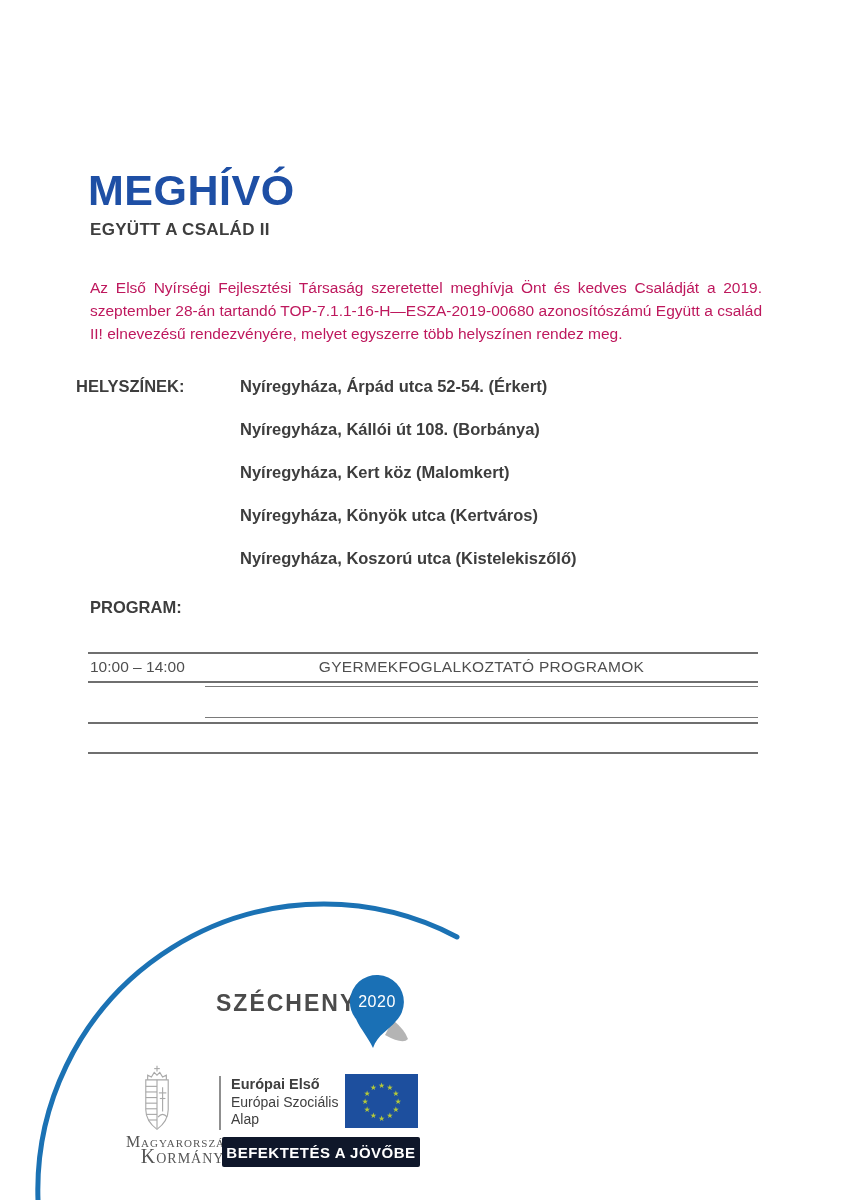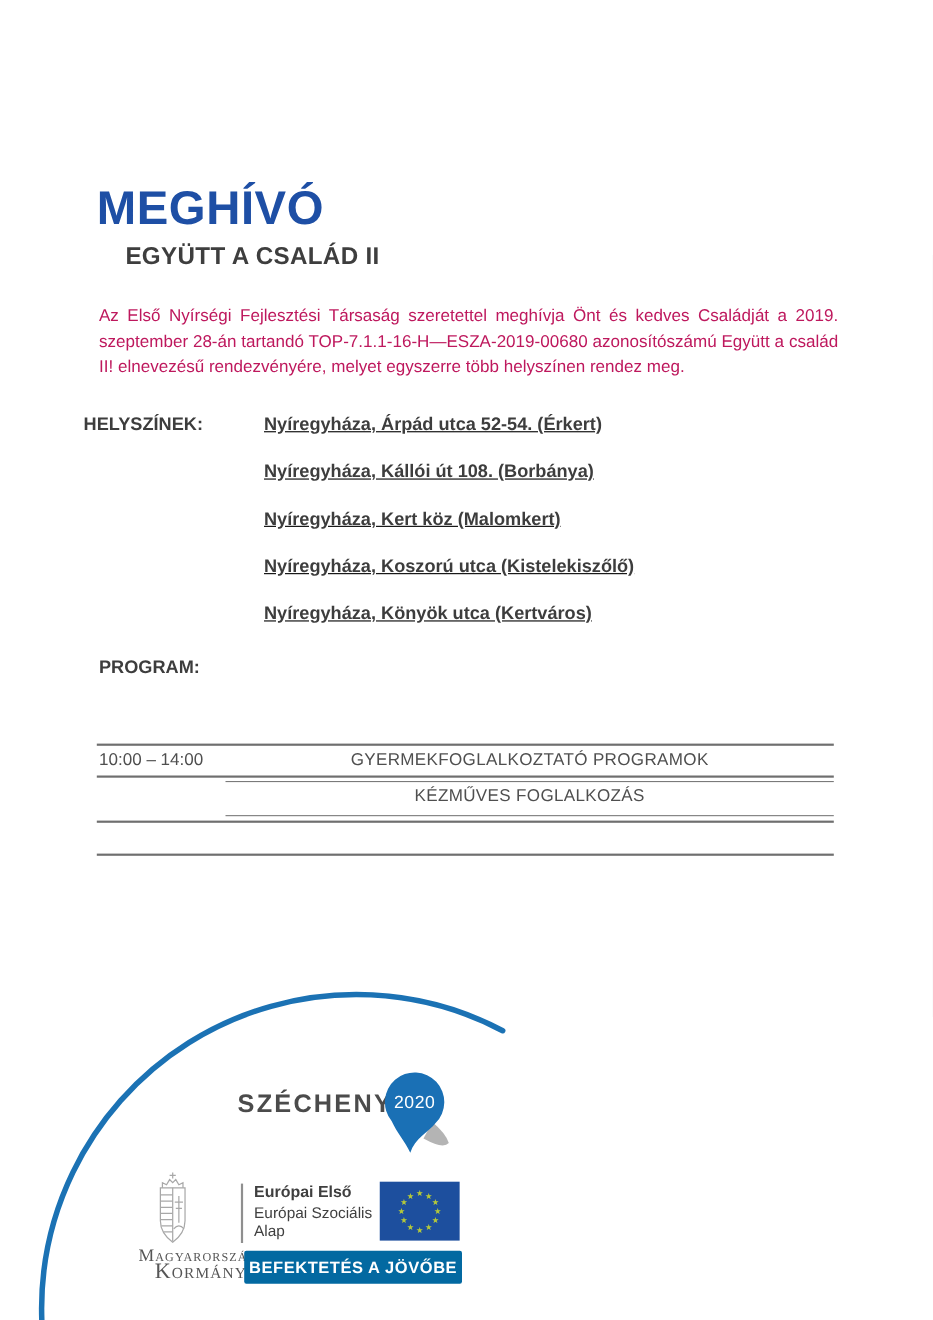--- a/index.html
+++ b/index.html
@@ -15,51 +15,51 @@
   .abs{position:absolute;}
 
   
   .title{
     left:88px;top:166px;
     font-size:43px;font-weight:bold;
     color:#1e4fa5;letter-spacing:0.5px;
   }
   .subtitle{
     left:90px;top:220px;
-    font-size:22px;font-weight:bold;
-    color:#3e3e3e;letter-spacing:0.3px;margin-left:24px;
+    font-size:17px;font-weight:bold;
+    color:#3e3e3e;letter-spacing:0.3px;
   }
 
   
   .intro{
     left:90px;top:276px;width:672px;
     font-size:15.5px;line-height:23px;
     color:#be185d;text-align:justify;
   }
 
   
   .loc-label{
     left:76px;top:377px;
     font-size:16.5px;font-weight:bold;color:#3d3d3d;
   }
   .loc-list{
     left:240px;top:377px;
-    display:flex;flex-direction:column;gap:24px;text-decoration:underline;
+    display:flex;flex-direction:column;gap:24px;
   }
   .loc-item{
     font-size:16.5px;font-weight:bold;color:#3d3d3d;white-space:nowrap;
   }
 
   
   .prog-label{
     left:90px;top:598px;
     font-size:16.5px;font-weight:bold;color:#3d3d3d;
   }
   .program-table{
-    left:88px;top:676px;width:670px;height:72px;
+    left:88px;top:652px;width:670px;height:72px;
   }
   .pline{position:absolute;left:0;right:0;height:0;border-top:2px solid #6f6f6f;}
   .pline.short{left:117px;border-top-width:1.5px;border-top-color:#7a7a7a;}
   .prow{position:absolute;left:0;right:0;height:22px;font-size:15.5px;color:#4f4f4f;}
   .prow .time{position:absolute;left:2px;top:0;}
   .prow .activity{position:absolute;left:117px;right:0;top:0;text-align:center;letter-spacing:0.3px;}
 
   
   .arc-svg{left:0;top:0;width:848px;height:1200px;pointer-events:none;}
 
@@ -82,57 +82,54 @@
   .gov-text .l1{display:block;font-size:16px;letter-spacing:1px;line-height:15px;}
   .gov-text .l2{display:block;font-size:20px;letter-spacing:1px;line-height:14px;}
   .divider{
     left:219px;top:1076px;width:2px;height:54px;background:#8f8f8f;
   }
   .eu-text{left:231px;top:1076px;color:#3f3f3f;font-size:14px;line-height:17.5px;}
   .eu-text .b{font-weight:bold;font-size:14.5px;}
   .flag-svg{left:345px;top:1074px;width:73px;height:54px;}
   .banner{
     left:222px;top:1137px;width:198px;height:30px;
-    background:#0369a1;border-radius:2px;
+    background:#0f172a;border-radius:2px;
     display:flex;align-items:center;justify-content:center;
     color:#ffffff;font-weight:bold;font-size:15px;letter-spacing:0.5px;
     white-space:nowrap;
   }
 </style>
 </head>
 <body>
 
 <div class="page">
 
   <div class="abs title">MEGHÍVÓ</div>
   <div class="abs subtitle">EGYÜTT A CSALÁD II</div>
 
   <div class="abs intro">Az Első Nyírségi Fejlesztési Társaság szeretettel meghívja Önt és kedves Családját a 2019. szeptember 28-án tartandó TOP-7.1.1-16-H—ESZA-2019-00680 azonosítószámú Együtt a család II! elnevezésű rendezvényére, melyet egyszerre több helyszínen rendez meg.</div>
 
   <div class="abs loc-label">HELYSZÍNEK:</div>
   <div class="abs loc-list">
     <div class="loc-item">Nyíregyháza, Árpád utca 52-54. (Érkert)</div>
     <div class="loc-item">Nyíregyháza, Kállói út 108. (Borbánya)</div>
     <div class="loc-item">Nyíregyháza, Kert köz (Malomkert)</div>
+    <div class="loc-item">Nyíregyháza, Könyök utca (Kertváros)</div>
     <div class="loc-item">Nyíregyháza, Koszorú utca (Kistelekiszőlő)</div>
-    <div class="loc-item">Nyíregyháza, Könyök utca (Kertváros)</div>
   </div>
 
   <div class="abs prog-label">PROGRAM:</div>
   <div class="abs program-table">
     <div class="pline" style="top:0;"></div>
     <div class="prow" style="top:6px;">
       <span class="time">10:00 – 14:00</span>
       <span class="activity">GYERMEKFOGLALKOZTATÓ PROGRAMOK</span>
     </div>
     <div class="pline" style="top:29px;"></div>
     <div class="pline short" style="top:34px;"></div>
-    <div class="prow" style="top:39px;">
-      <span class="activity">KÉZMŰVES FOGLALKOZÁS</span>
-    </div>
     <div class="pline short" style="top:65px;"></div>
     <div class="pline" style="top:70px;"></div>
     <div class="pline" style="top:100px;"></div>
   </div>
 
   <svg class="abs arc-svg" viewBox="0 0 848 1200">
     <path d="M 38 1200 A 286 286 0 0 1 457 937" fill="none" stroke="#1b72b4" stroke-width="5" stroke-linecap="round"></path>
   </svg>
 
   <div class="abs szech-text">SZÉCHENYI</div>

